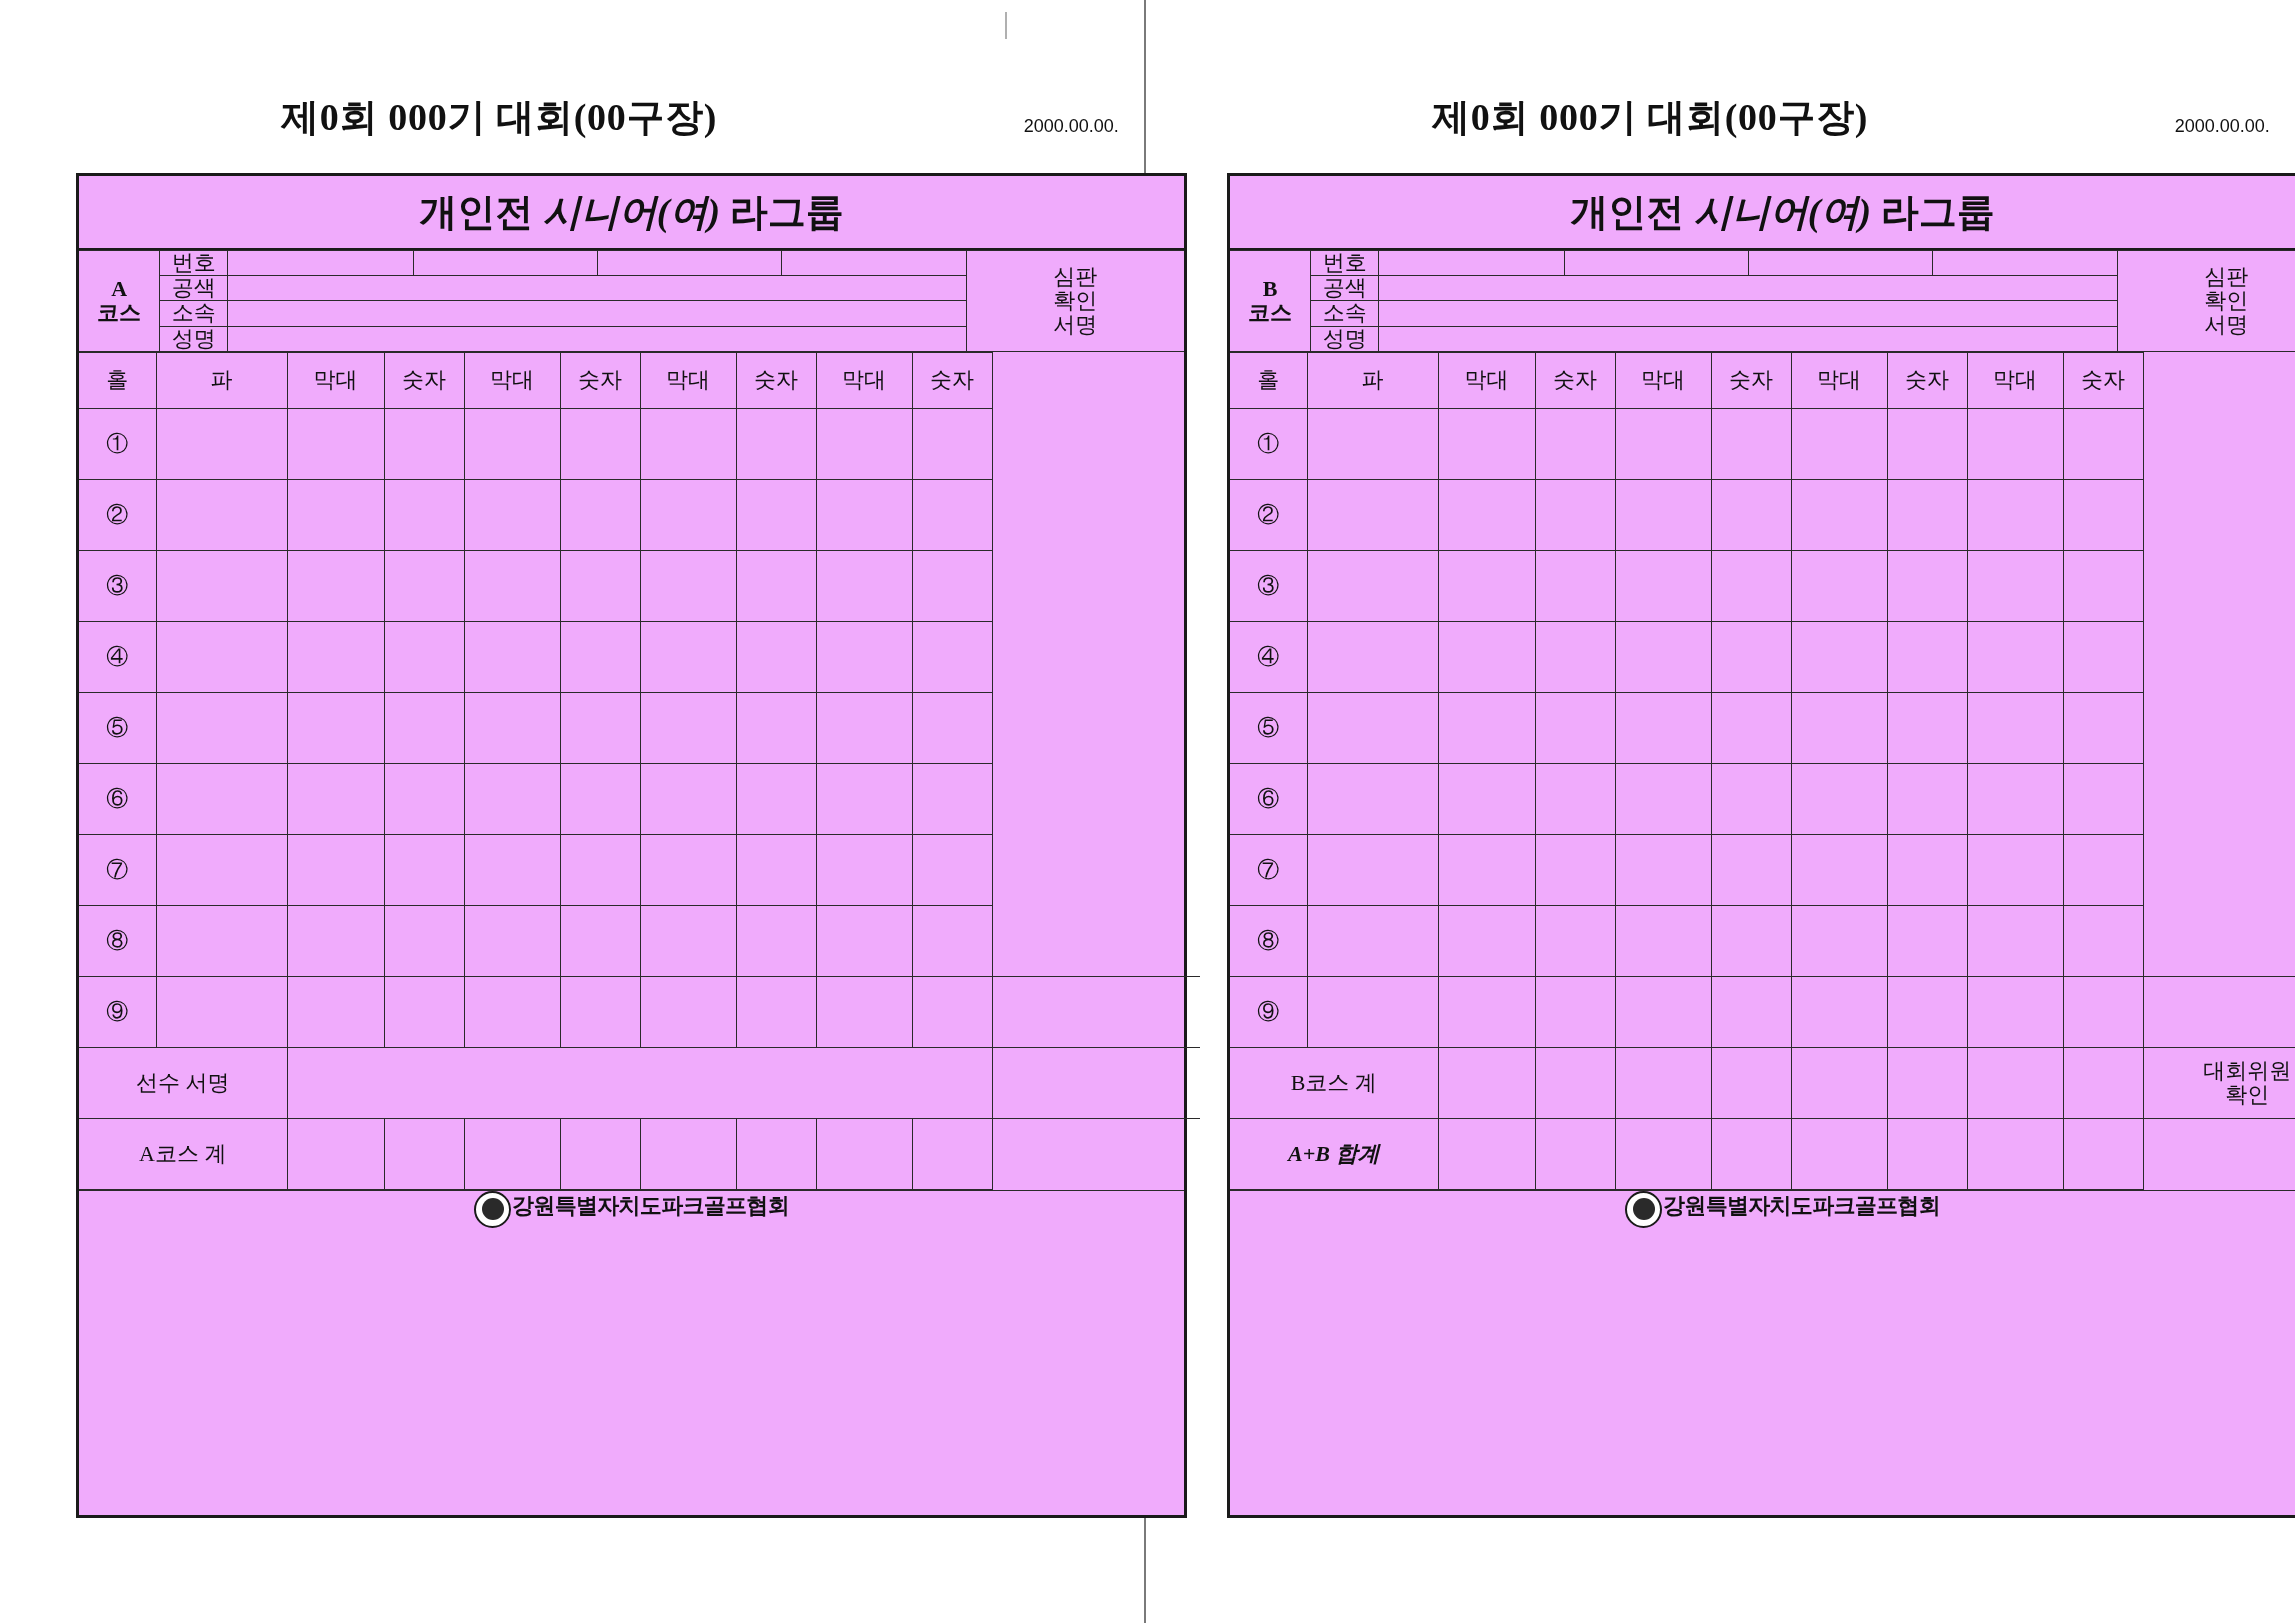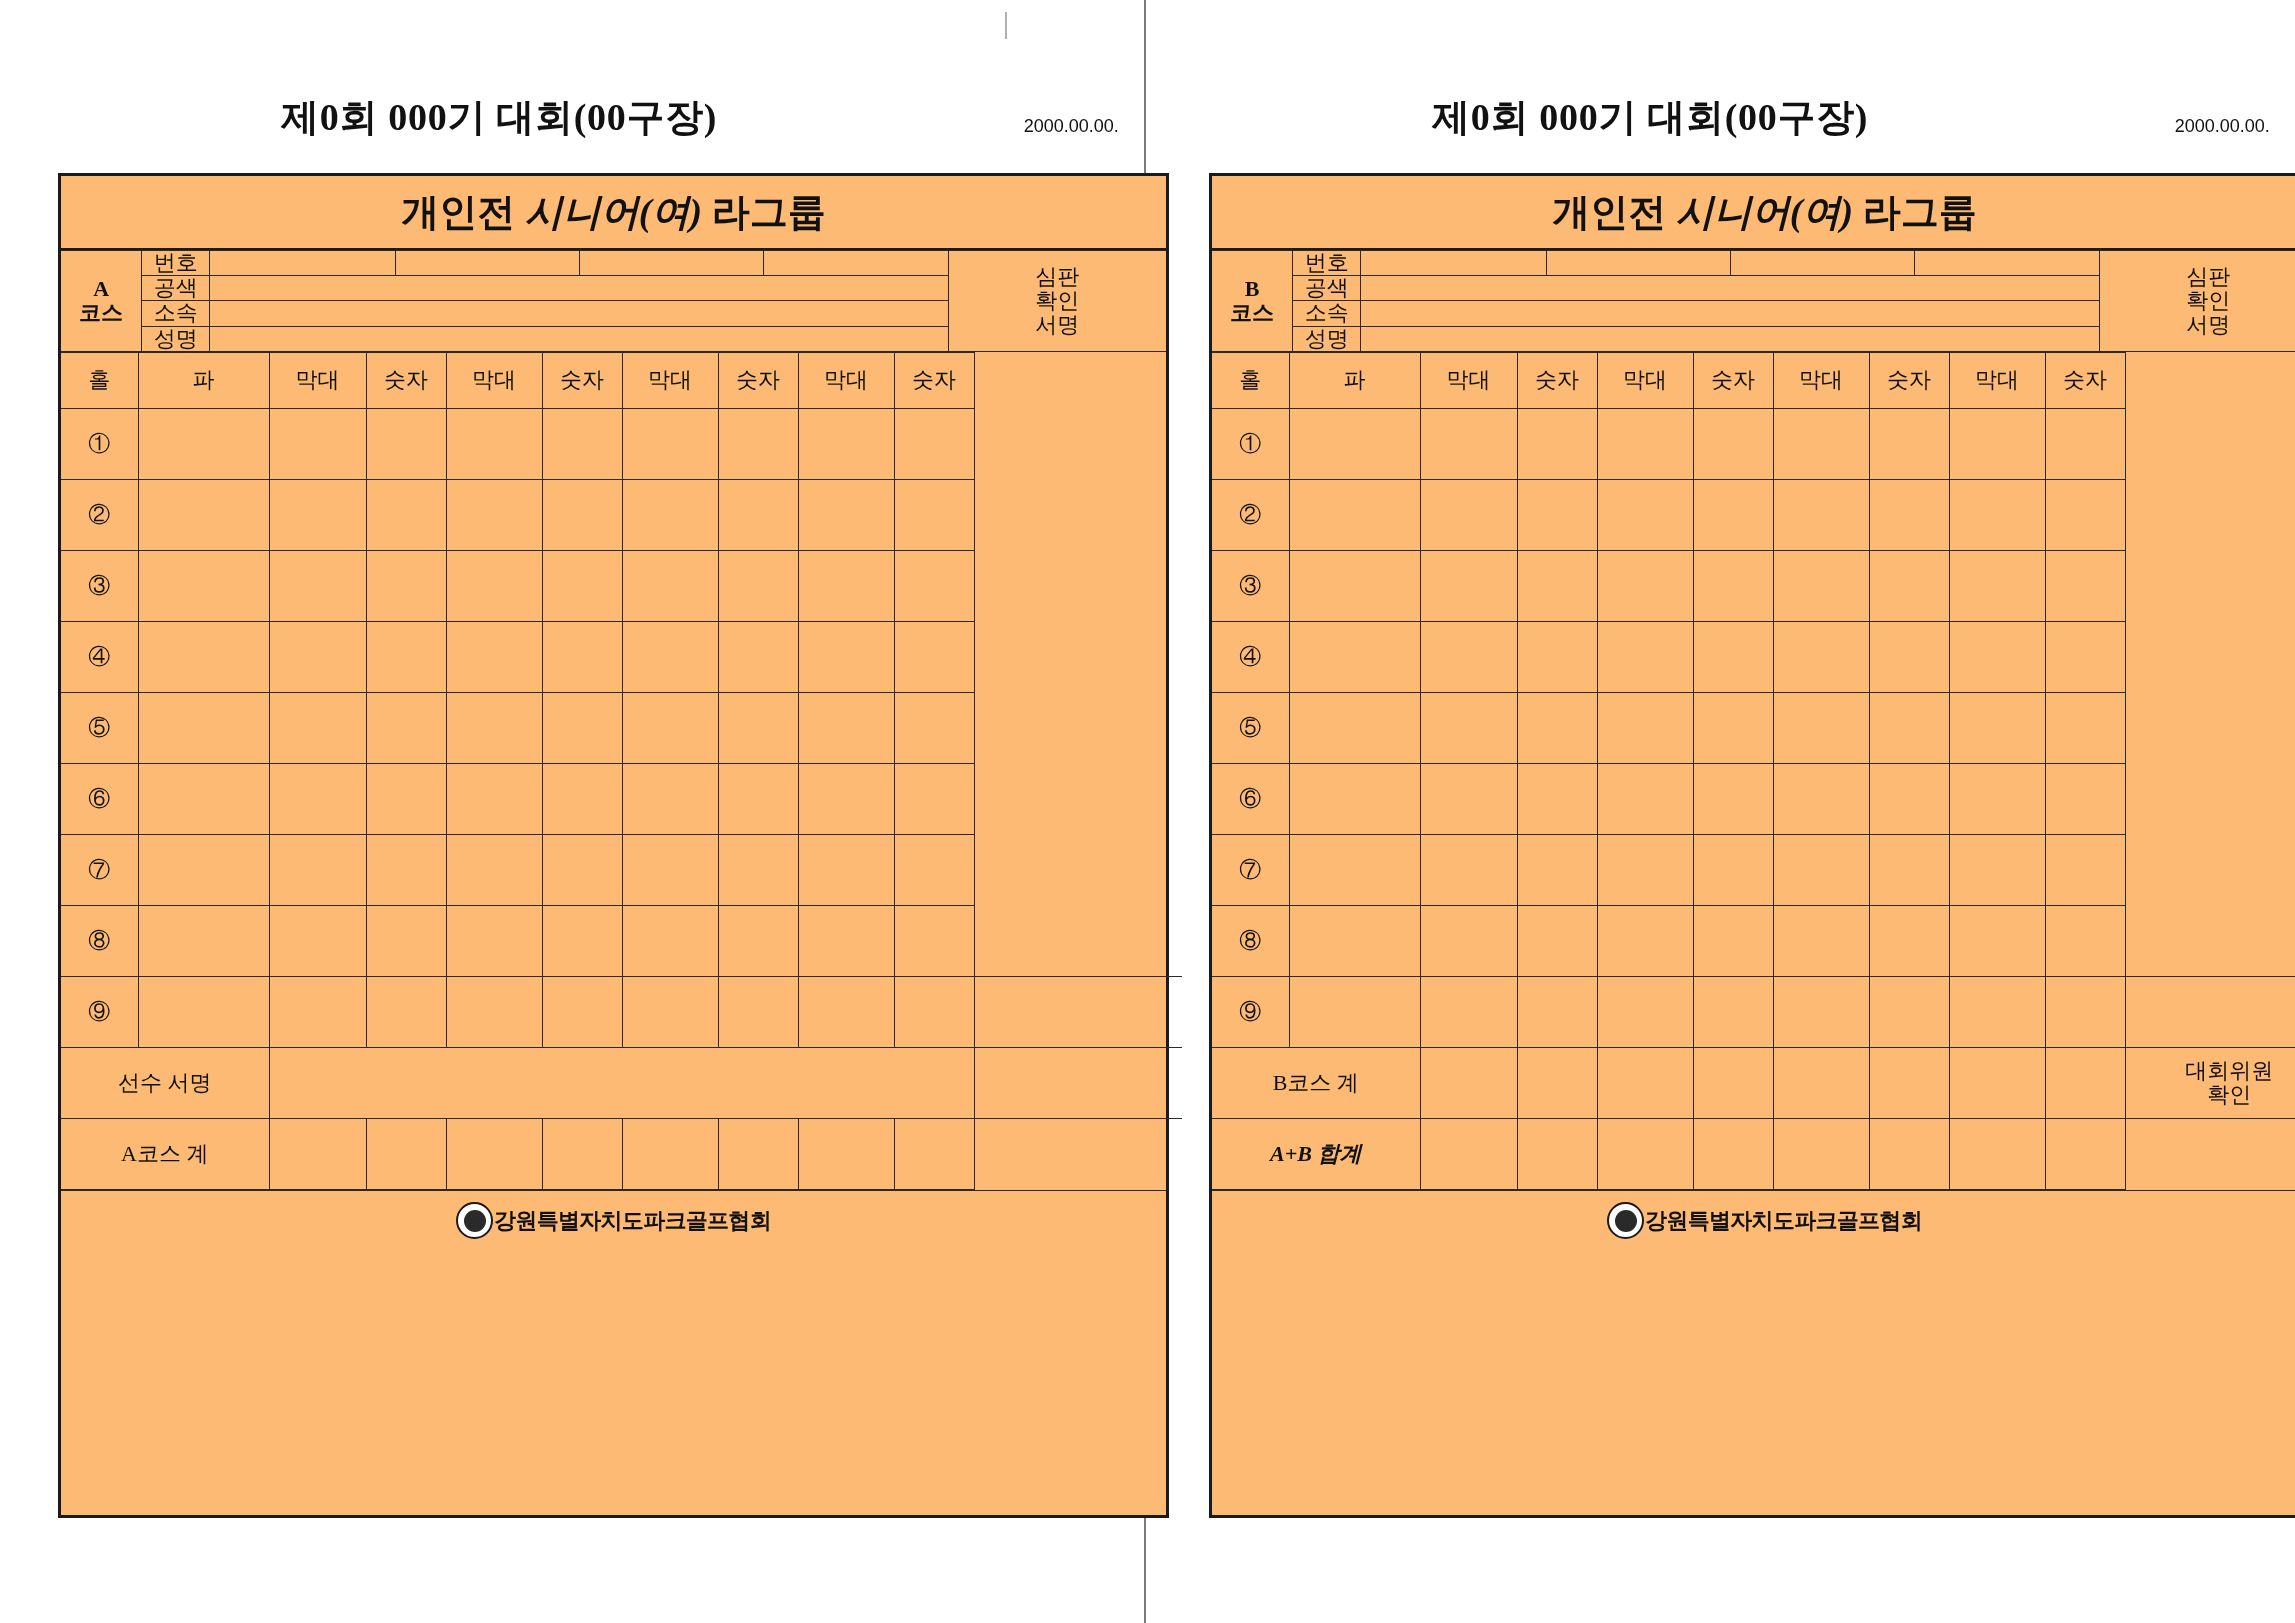--- a/index.html
+++ b/index.html
@@ -64,27 +64,27 @@
     position: absolute;
     right: 5.2px;
     top: 23.6px;
     font-size: 18px;
     font-family: "Liberation Sans", "DejaVu Sans", sans-serif;
     white-space: nowrap;
   }
 
   .card {
     position: absolute;
-    left: 39px;
+    left: 57px;
     top: 173px;
     width: 1111px;
     height: 1345px;
     border: 3.3px solid #1a1a1a;
     box-sizing: border-box;
-    background: #fdba74;
+    background: #f0abfc;
   }
 
   table.grid {
     border-collapse: collapse;
     table-layout: fixed;
     width: 100%;
   }
   table.grid td {
     border: 1.3px solid #2a2a2a;
     padding: 0;
@@ -133,21 +133,20 @@
   .hdr-cell { font-size: 23.6px; }
   .hole-cell { font-size: 27.5px; }
   .sum-label { font-size: 26px; }
   .sum-label-bold { font-size: 27.5px; font-weight: bold; font-style: italic; }
   .tiny-cell { font-size: 18.3px; line-height: 1.25; text-align: left; padding-left: 6.5px; }
 
   
   .footer {
     height: 60px;
     display: flex;
-    align-items: center;
     justify-content: center;
     gap: 1px;
     border-top: 1.3px solid #2a2a2a;
   }
   .logo-mark {
     width: 37px;
     height: 37px;
     border-radius: 50%;
     border: 2.6px solid #1a1a1a;
     display: flex;

